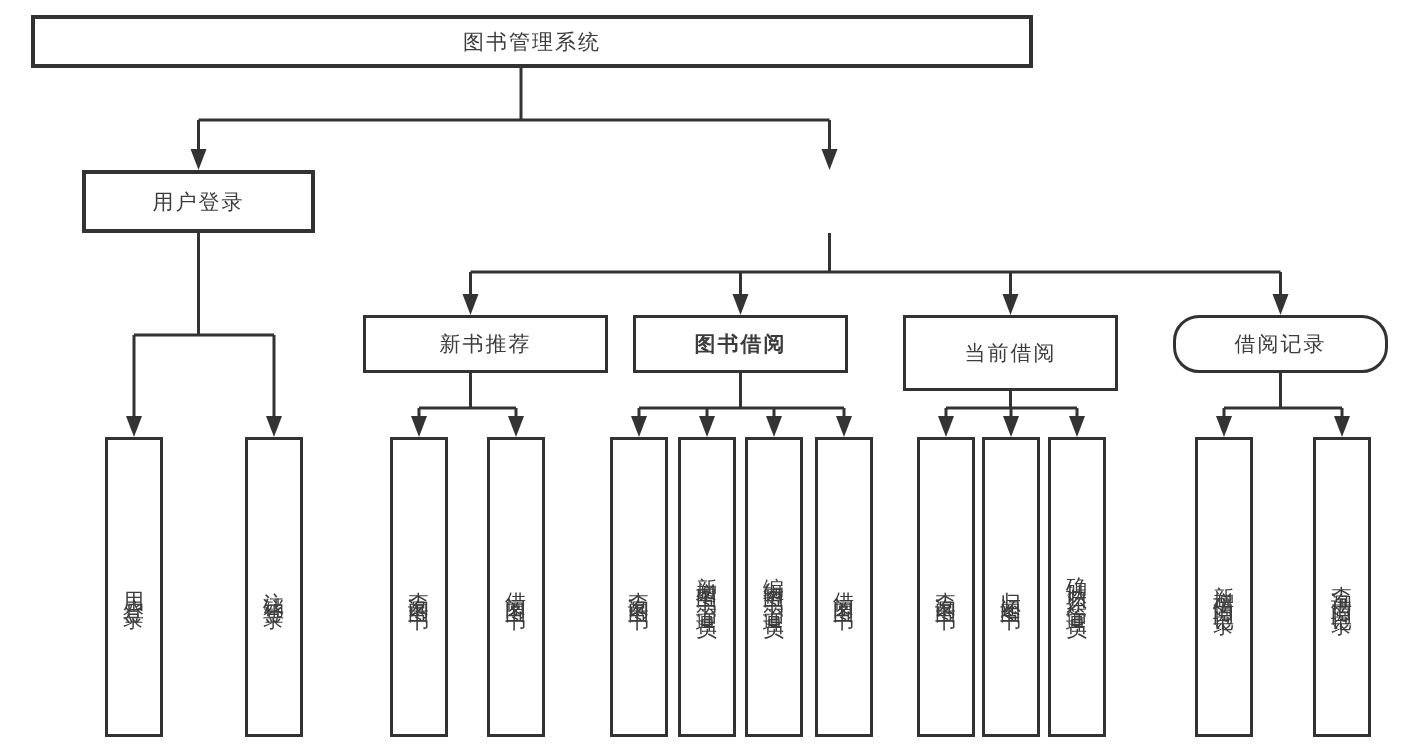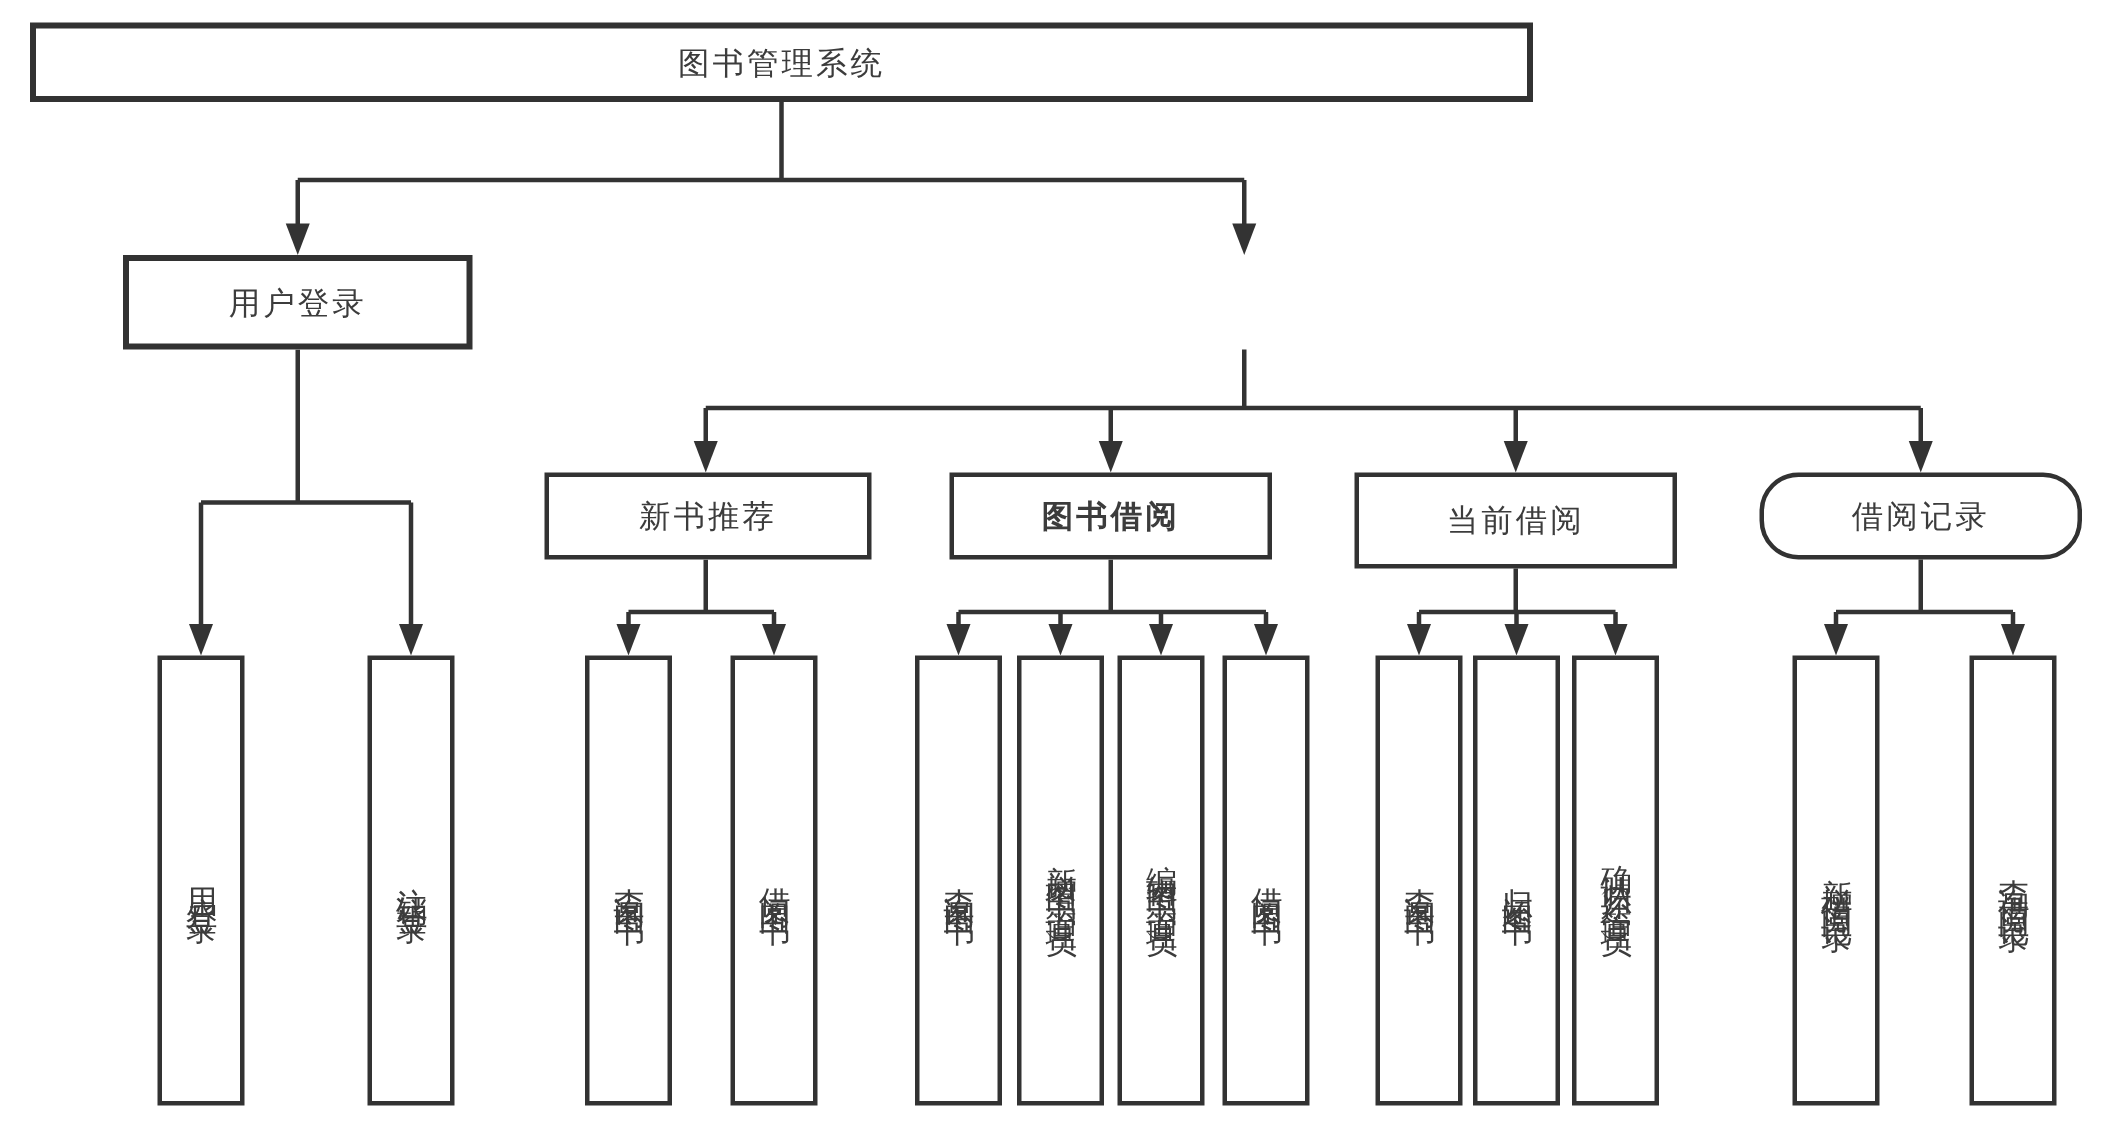--- a/index.html
+++ b/index.html
@@ -58,27 +58,27 @@
       <polygon points="766,416 782,416 774,437"></polygon>
       <polygon points="836,416 852,416 844,437"></polygon>
       <polygon points="938,416 954,416 946,437"></polygon>
       <polygon points="1003,416 1019,416 1011,437"></polygon>
       <polygon points="1069,416 1085,416 1077,437"></polygon>
       <polygon points="1216,416 1232,416 1224,437"></polygon>
       <polygon points="1334,416 1350,416 1342,437"></polygon>
     </g>
   </svg>
 
-  <div class="node lvl1 h" style="left:20px; top:15px; width:1002px; height:53px;">图书管理系统</div>
+  <div class="node lvl1 h" style="left:31px; top:15px; width:1002px; height:53px;">图书管理系统</div>
 
   <div class="node lvl2 h" style="left:82px; top:170px; width:233px; height:63px;">用户登录</div>
 
-  <div class="node h" style="left:363px; top:315px; width:218px; height:58px;">新书推荐</div>
+  <div class="node h" style="left:363px; top:315px; width:245px; height:58px;">新书推荐</div>
   <div class="node h" style="left:633px; top:315px; width:215px; height:58px;font-weight:bold;">图书借阅</div>
-  <div class="node h" style="left:903px; top:315px; width:215px; height:64px;text-align:right;">当前借阅</div>
+  <div class="node h" style="left:903px; top:315px; width:215px; height:76px;text-align:right;">当前借阅</div>
   <div class="node h" style="left:1173px; top:315px; width:215px; height:58px;border-radius:26px;">借阅记录</div>
 
   <div class="node v" style="left:105px; top:437px; width:58px; height:300px;">用户登录</div>
   <div class="node v" style="left:245px; top:437px; width:58px; height:300px;">注销登录</div>
 
   <div class="node v" style="left:390px; top:437px; width:58px; height:300px;">查询图书</div>
   <div class="node v" style="left:487px; top:437px; width:58px; height:300px;">借阅图书</div>
 
   <div class="node v" style="left:610px; top:437px; width:58px; height:300px;">查询图书</div>
   <div class="node v" style="left:678px; top:437px; width:58px; height:300px;">新增图书（管理员）</div>

